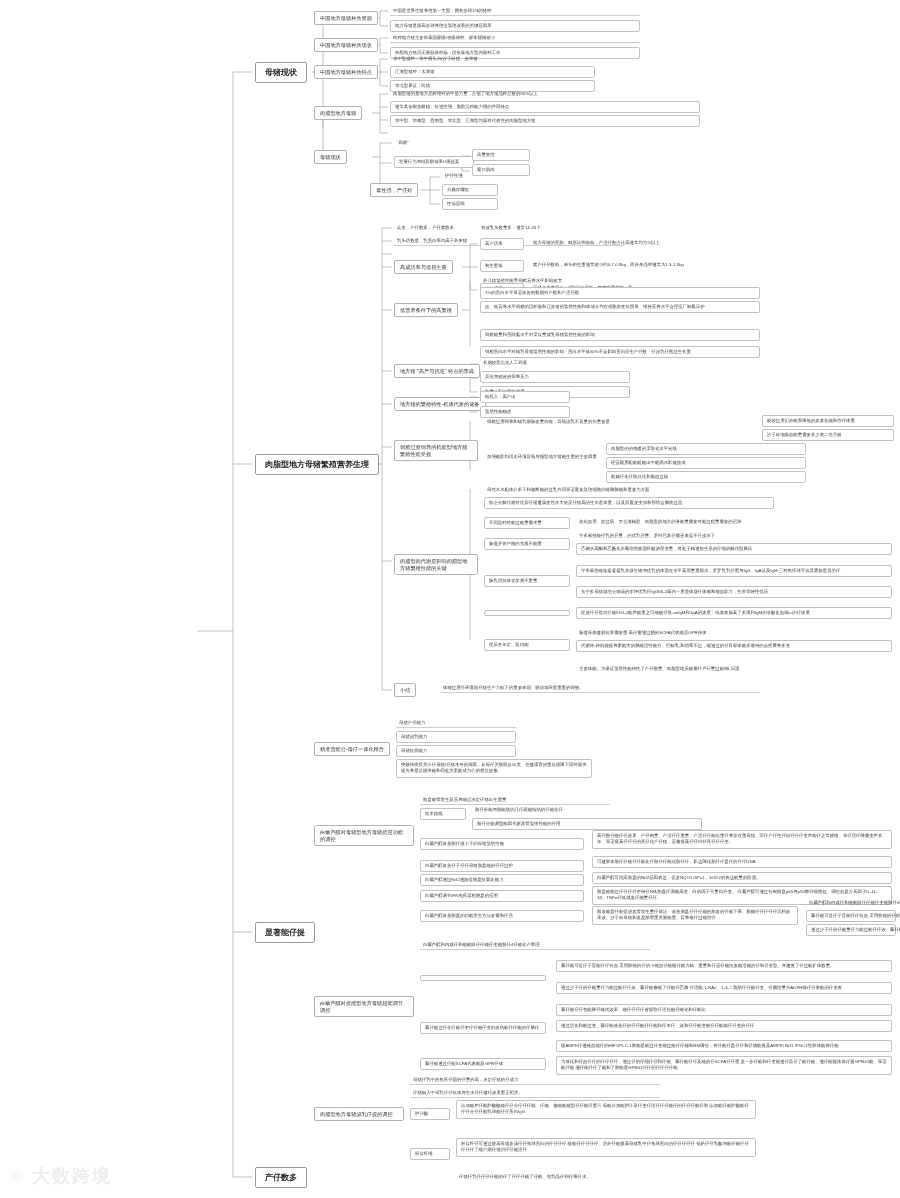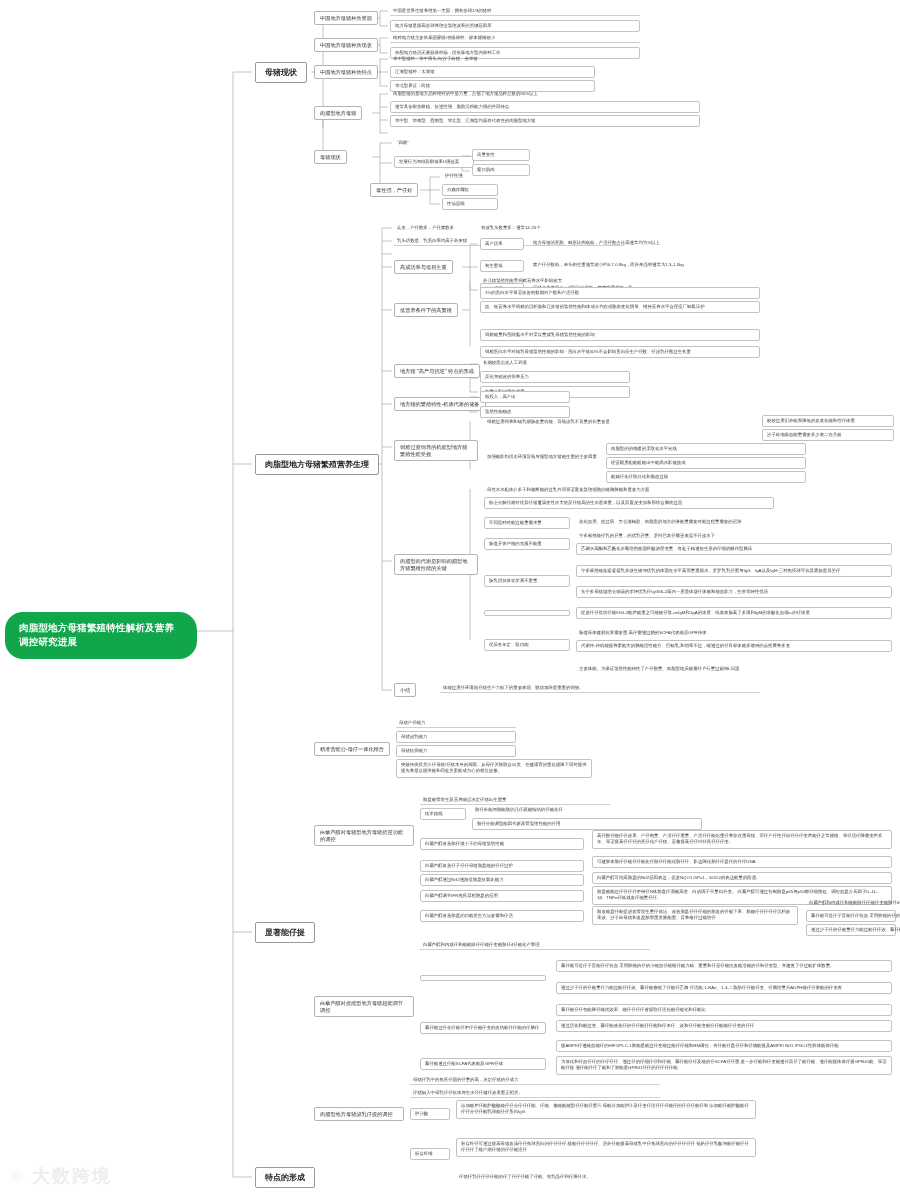--- a/index.html
+++ b/index.html
@@ -142,26 +142,25 @@
         <path d="M470,397 V412"></path>
         <path d="M470,397 H478"></path>
         <path d="M470,412 H478"></path>
       <path d="M462,447 H470"></path>
         <path d="M470,421 V470"></path>
       <path d="M462,561 H470"></path>
         <path d="M470,489 V640"></path>
     </g>
   </svg>
 
-  <div class="node root" style="left:5px;top:612px;">肉脂型地方母猪繁殖特性解析及营养调控研究进展</div>
 
   <div class="node lv1" style="left:255px;top:62px;">母猪现状</div>
   <div class="node lv1" style="left:255px;top:454px;">肉脂型地方母猪繁殖营养生理</div>
   <div class="node lv1" style="left:255px;top:922px;">显著能仔提</div>
-  <div class="node lv1" style="left:255px;top:1167px;">特点的形成</div>
+  <div class="node lv1" style="left:255px;top:1167px;">产仔数多</div>
 
   <div class="node lv2" style="left:314px;top:11px;">中国地方母猪种质资源</div>
   <div class="node leaf" style="left:390px;top:6px;width:250px;">中国是世界生猪养殖第一大国，拥有全球1/3的猪种</div>
   <div class="node boxed" style="left:390px;top:20px;width:250px;">地方母猪是提高全球养殖业繁殖效率的关键基因库</div>
 
   <div class="node lv2" style="left:314px;top:38px;">中国地方母猪种质现状</div>
   <div class="node leaf" style="left:390px;top:33px;width:250px;">纯种地方猪主要依靠国家级/省级保种、群体规模较小</div>
   <div class="node boxed" style="left:390px;top:47px;width:250px;">杂配地方猪仍无展腺保种场，仅依靠地方型内保种工作</div>
 
   <div class="node lv2" style="left:314px;top:65px;">中国地方母猪种质特点</div>

